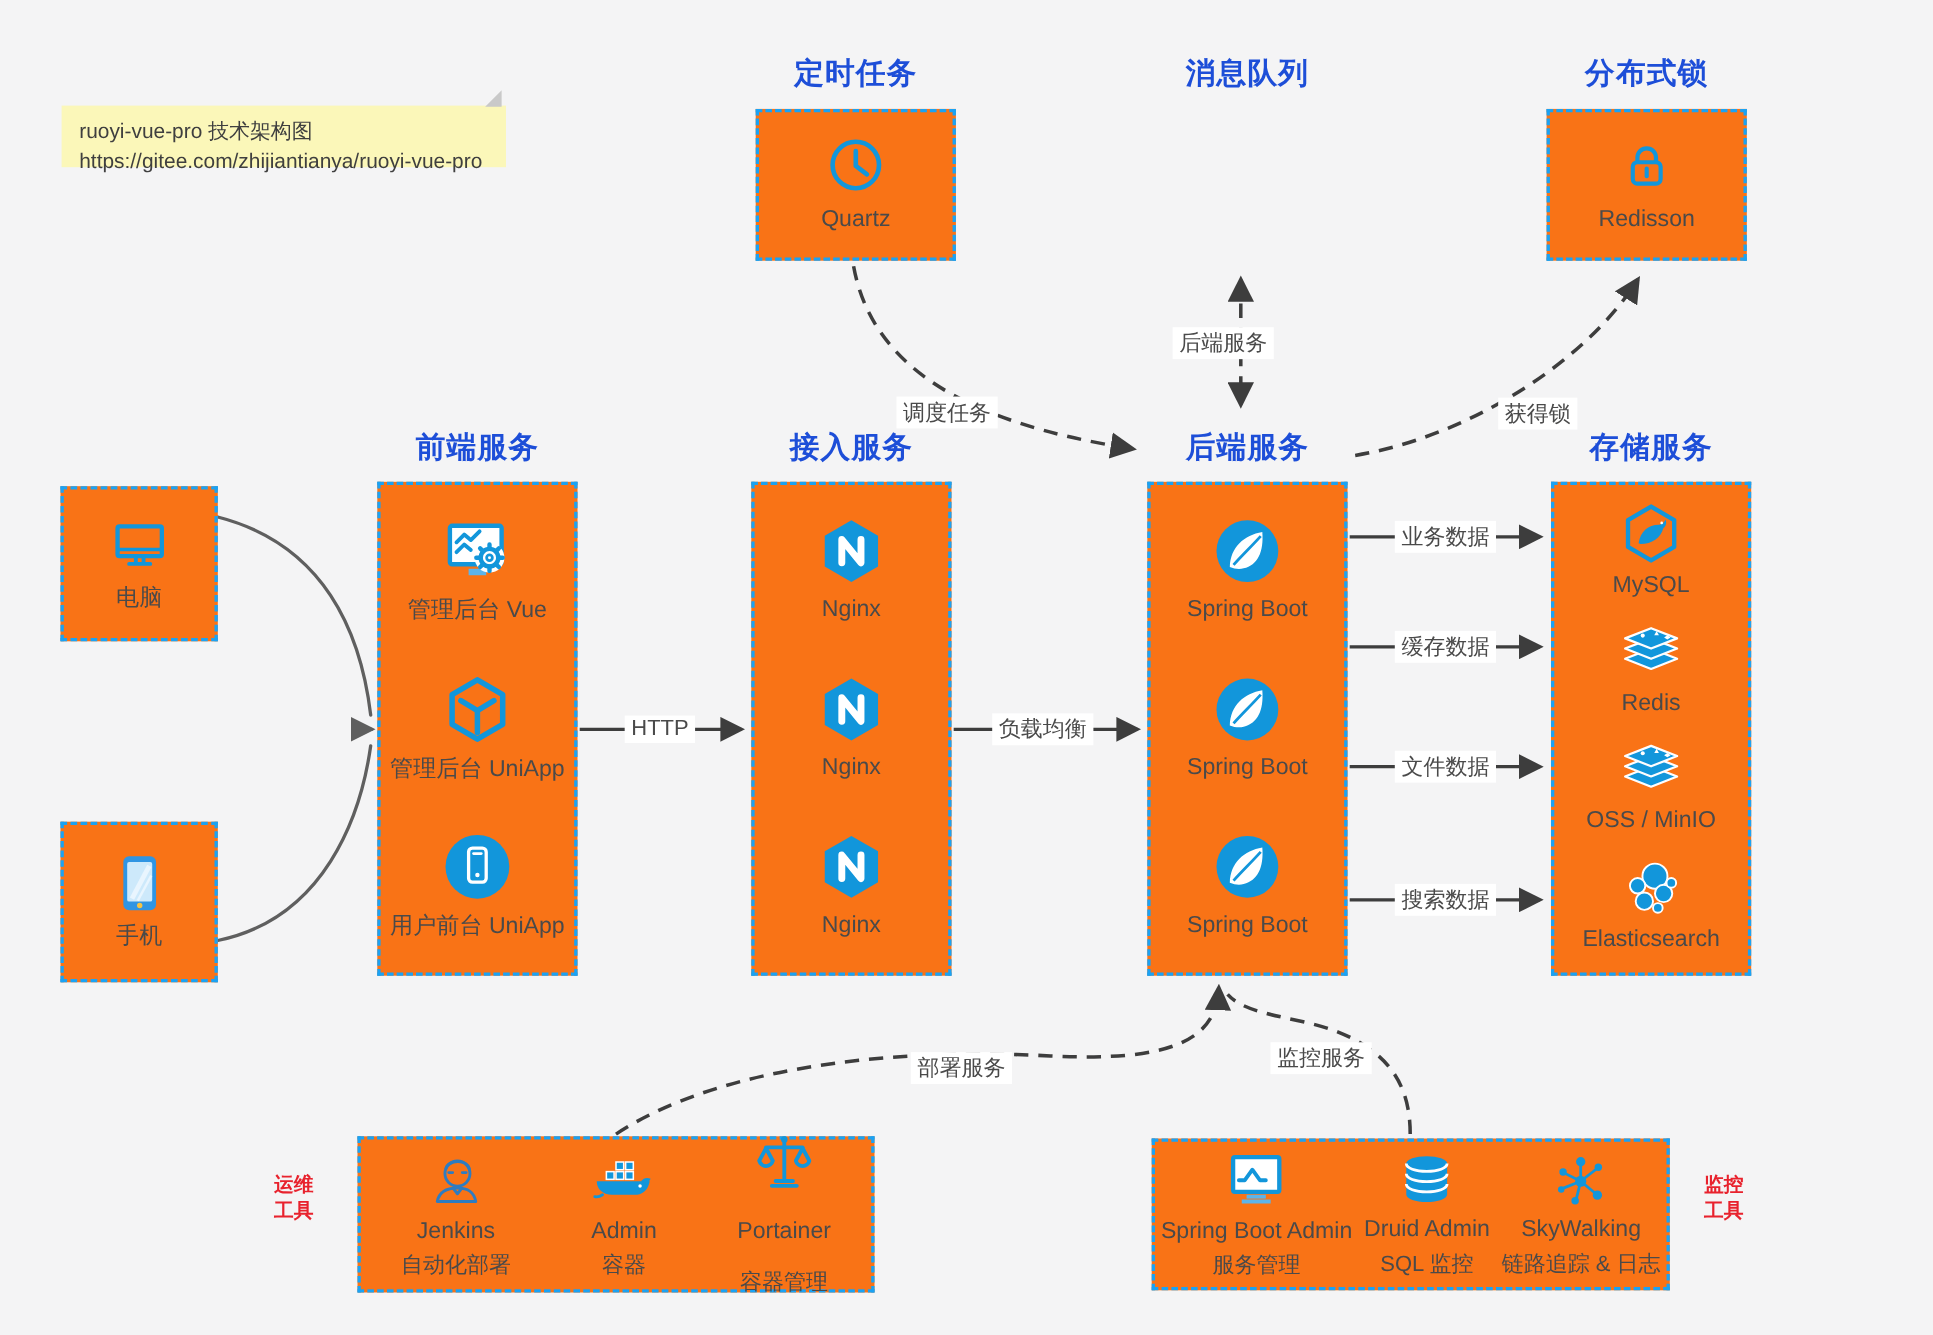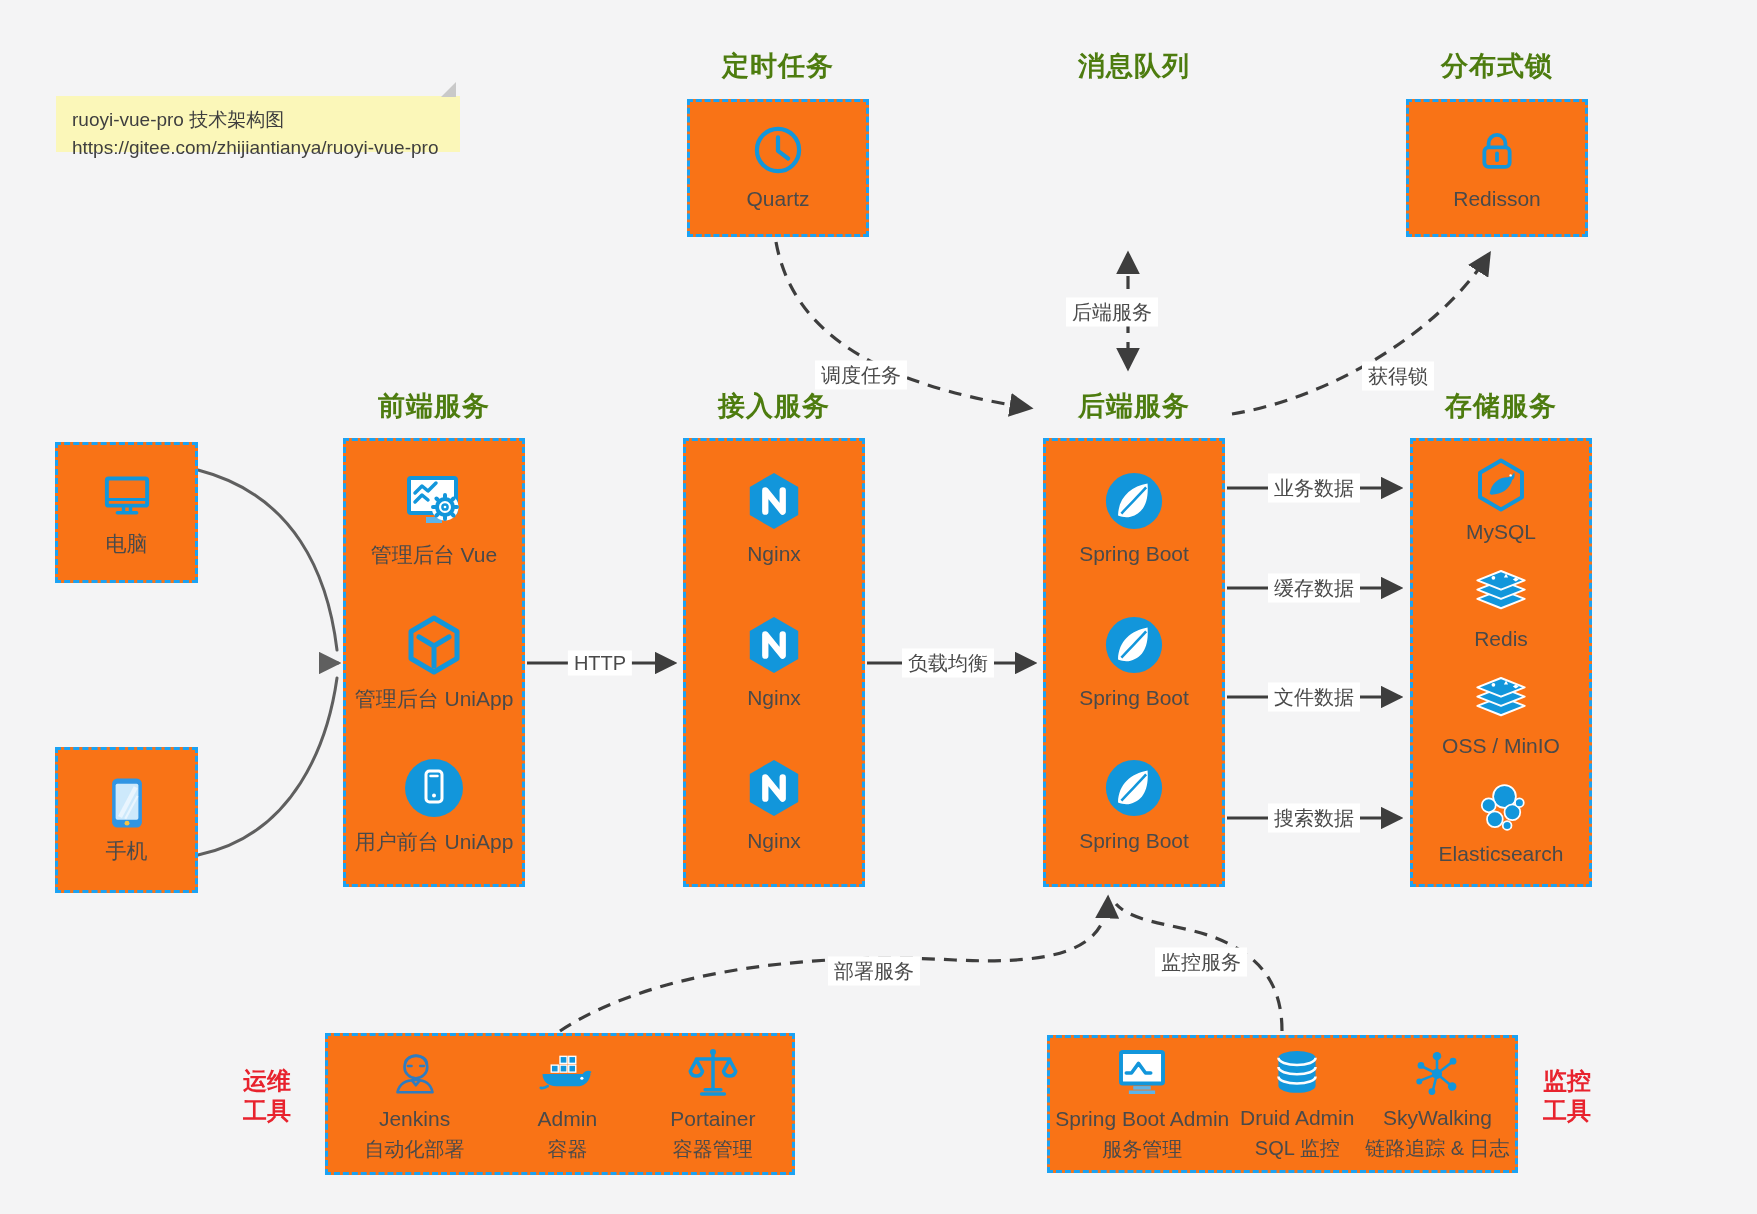--- a/index.html
+++ b/index.html
@@ -6,23 +6,23 @@
   body{font-family:"Liberation Sans","DejaVu Sans",sans-serif;background:#f4f4f5;}
   #stage{position:relative;width:1757px;height:1214px;background:#f4f4f5;overflow:hidden;}
 
   
   .note{position:absolute;left:56px;top:96px;width:404px;height:56px;background:#fbf7b9;
         padding:10px 16px;box-sizing:border-box;color:#3f3f3f;font-size:19px;line-height:1.45;}
   .note::after{content:'';position:absolute;top:-14px;right:4px;width:0;height:0;
         border-bottom:15px solid #c9c9c9;border-left:15px solid transparent;}
 
   
-  .rtitle{position:absolute;width:182px;text-align:center;color:#4d7c0f;font-size:27px;
+  .rtitle{position:absolute;width:182px;text-align:center;color:#1d4ed8;font-size:27px;
           font-weight:700;letter-spacing:1px;white-space:nowrap;}
-  .side-title{position:absolute;width:78px;text-align:center;color:#e8222d;font-size:24px;
+  .side-title{position:absolute;width:78px;text-align:center;color:#e8222d;font-size:18px;
           font-weight:700;line-height:1.25;}
 
   
   .dbox{position:absolute;border:3px dashed #1ba2f3;background:#f97316;box-sizing:border-box;
         display:flex;flex-direction:column;align-items:center;justify-content:center;}
   .col{justify-content:space-around;padding:6px 0;}
   .row{flex-direction:row;justify-content:space-around;align-items:center;}
 
   .node{display:flex;flex-direction:column;align-items:center;gap:8px;}
   .nlabel{font-size:21px;color:#4a4a4a;white-space:nowrap;text-align:center;line-height:1.3;}
@@ -366,21 +366,21 @@
       <div class="nlabel">Jenkins</div>
       <div class="ndesc">自动化部署</div>
     </div>
     <div class="node" style="gap:4px">
       <svg width="56" height="56">
           <use href="#sym-docker"></use>
         </svg>
       <div class="nlabel">Admin</div>
       <div class="ndesc">容器</div>
     </div>
-    <div class="node" style="gap:4px">
+    <div class="node" style="gap:20px">
       <svg width="56" height="56">
           <use href="#sym-portainer"></use>
         </svg>
       <div class="nlabel">Portainer</div>
       <div class="ndesc">容器管理</div>
     </div>
   </div>
 
   <div class="dbox row" style="left:1047px;top:1035px;width:471px;height:138px">
     <div class="node" style="gap:4px">

